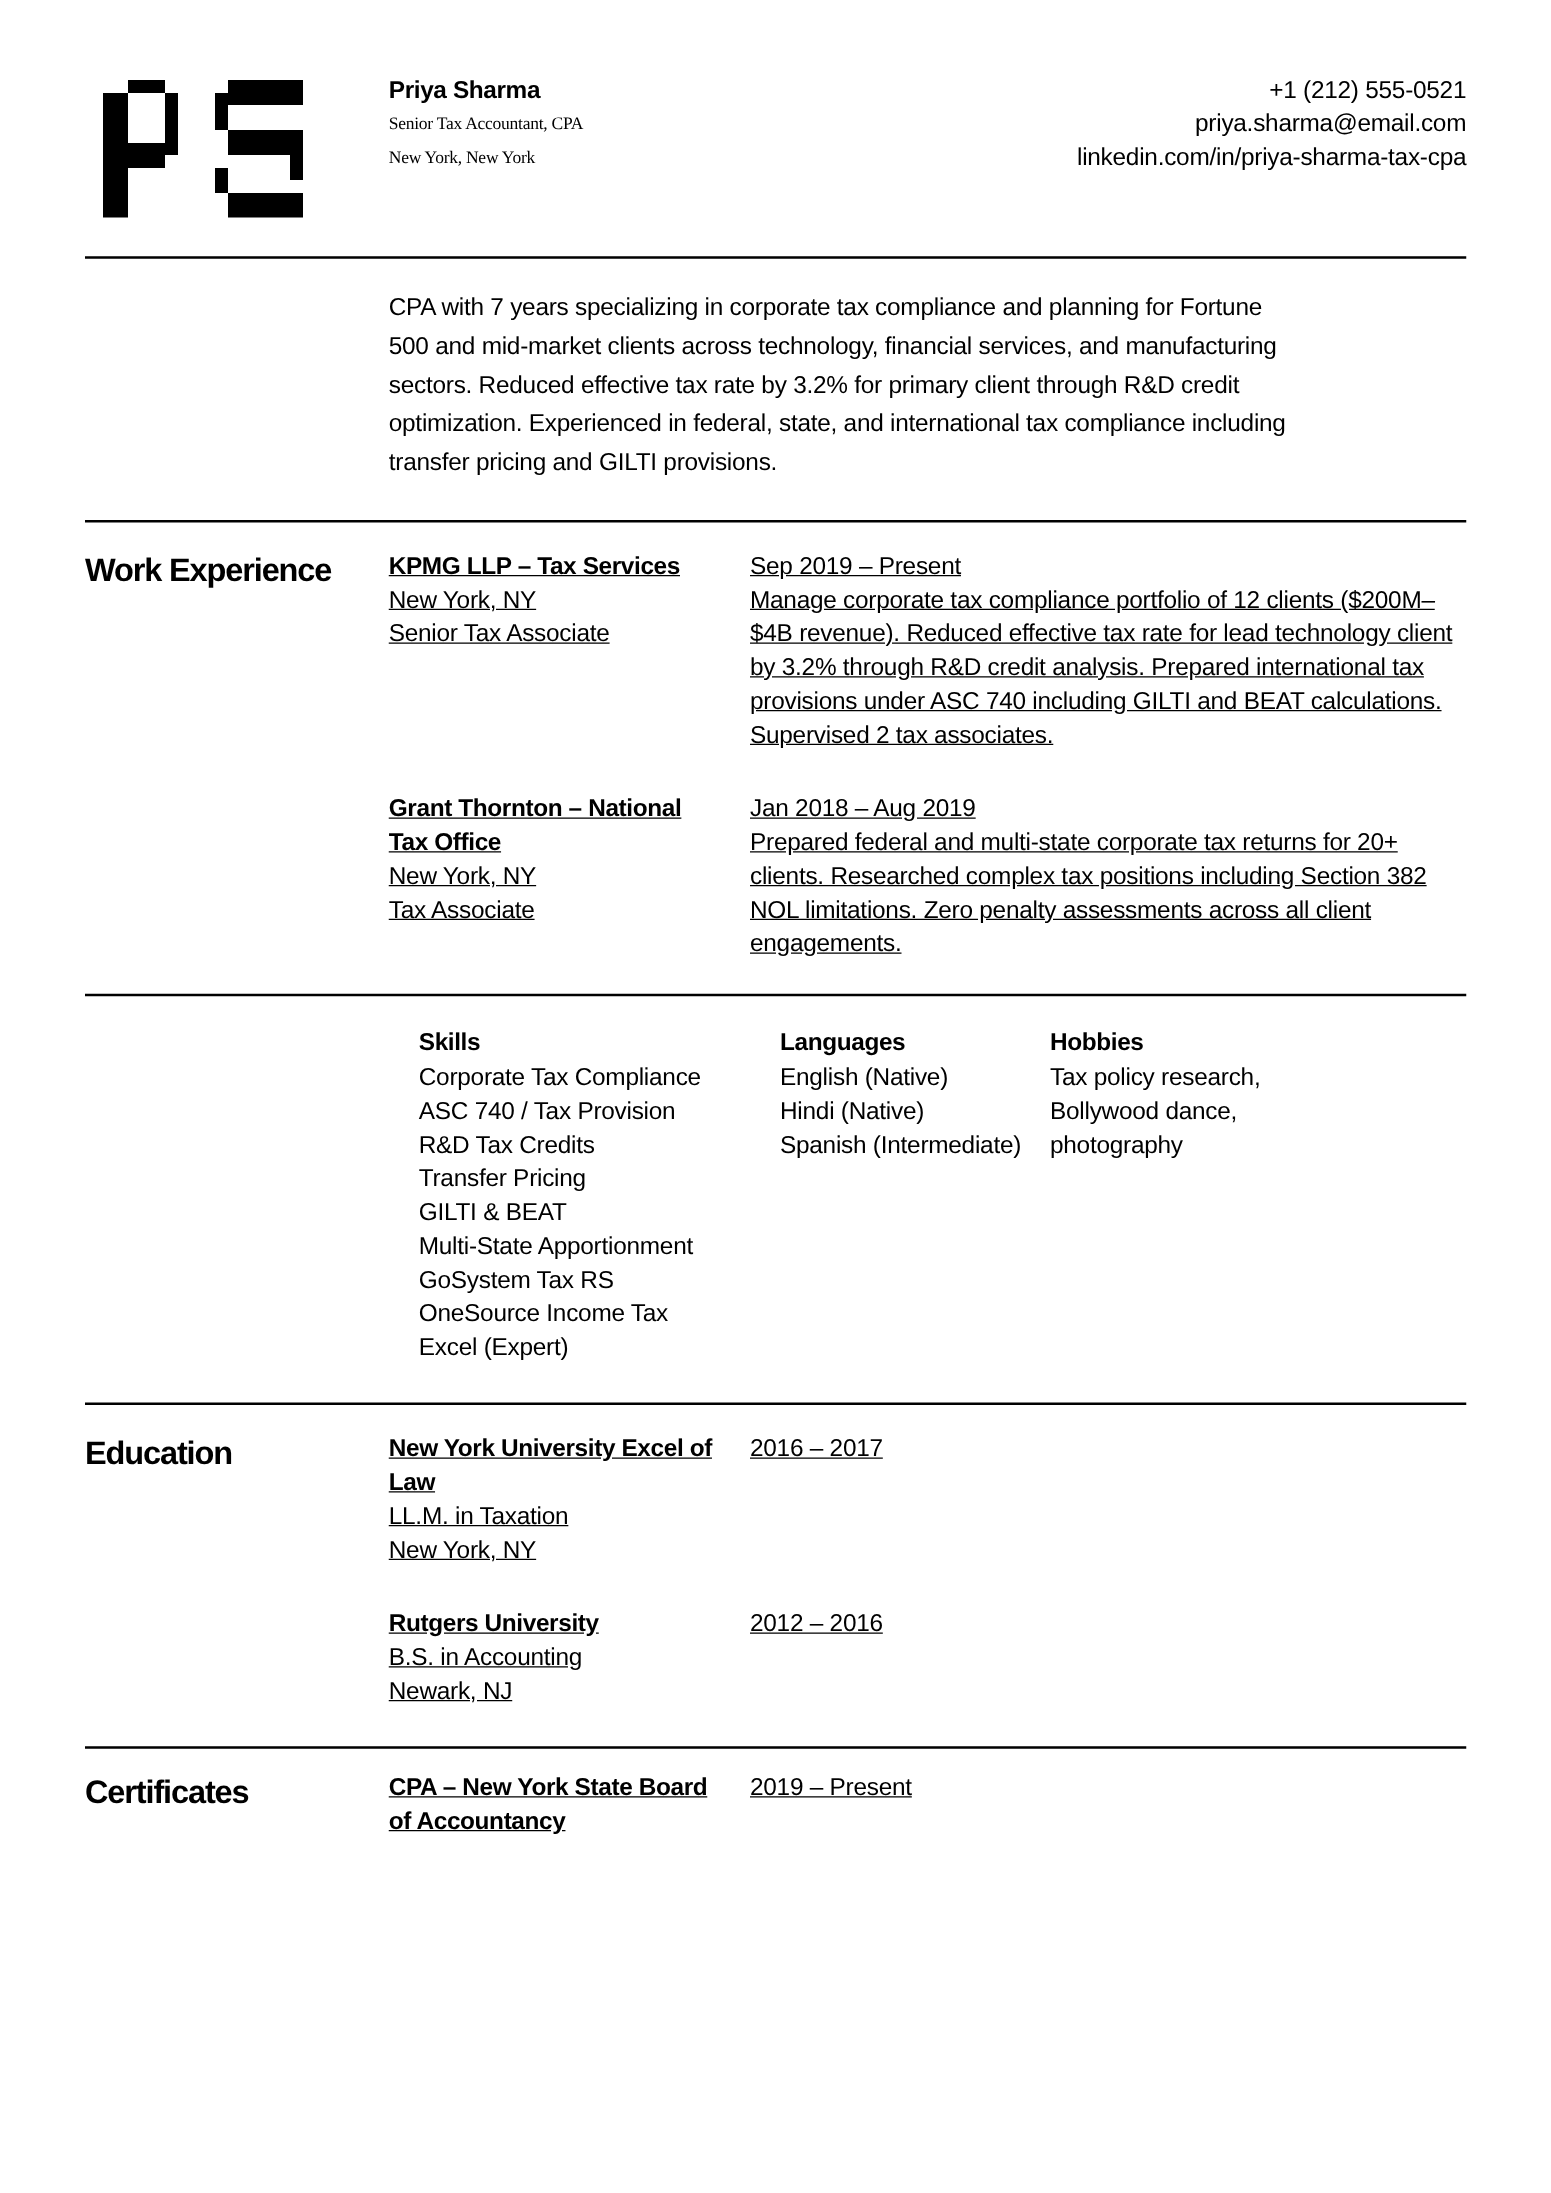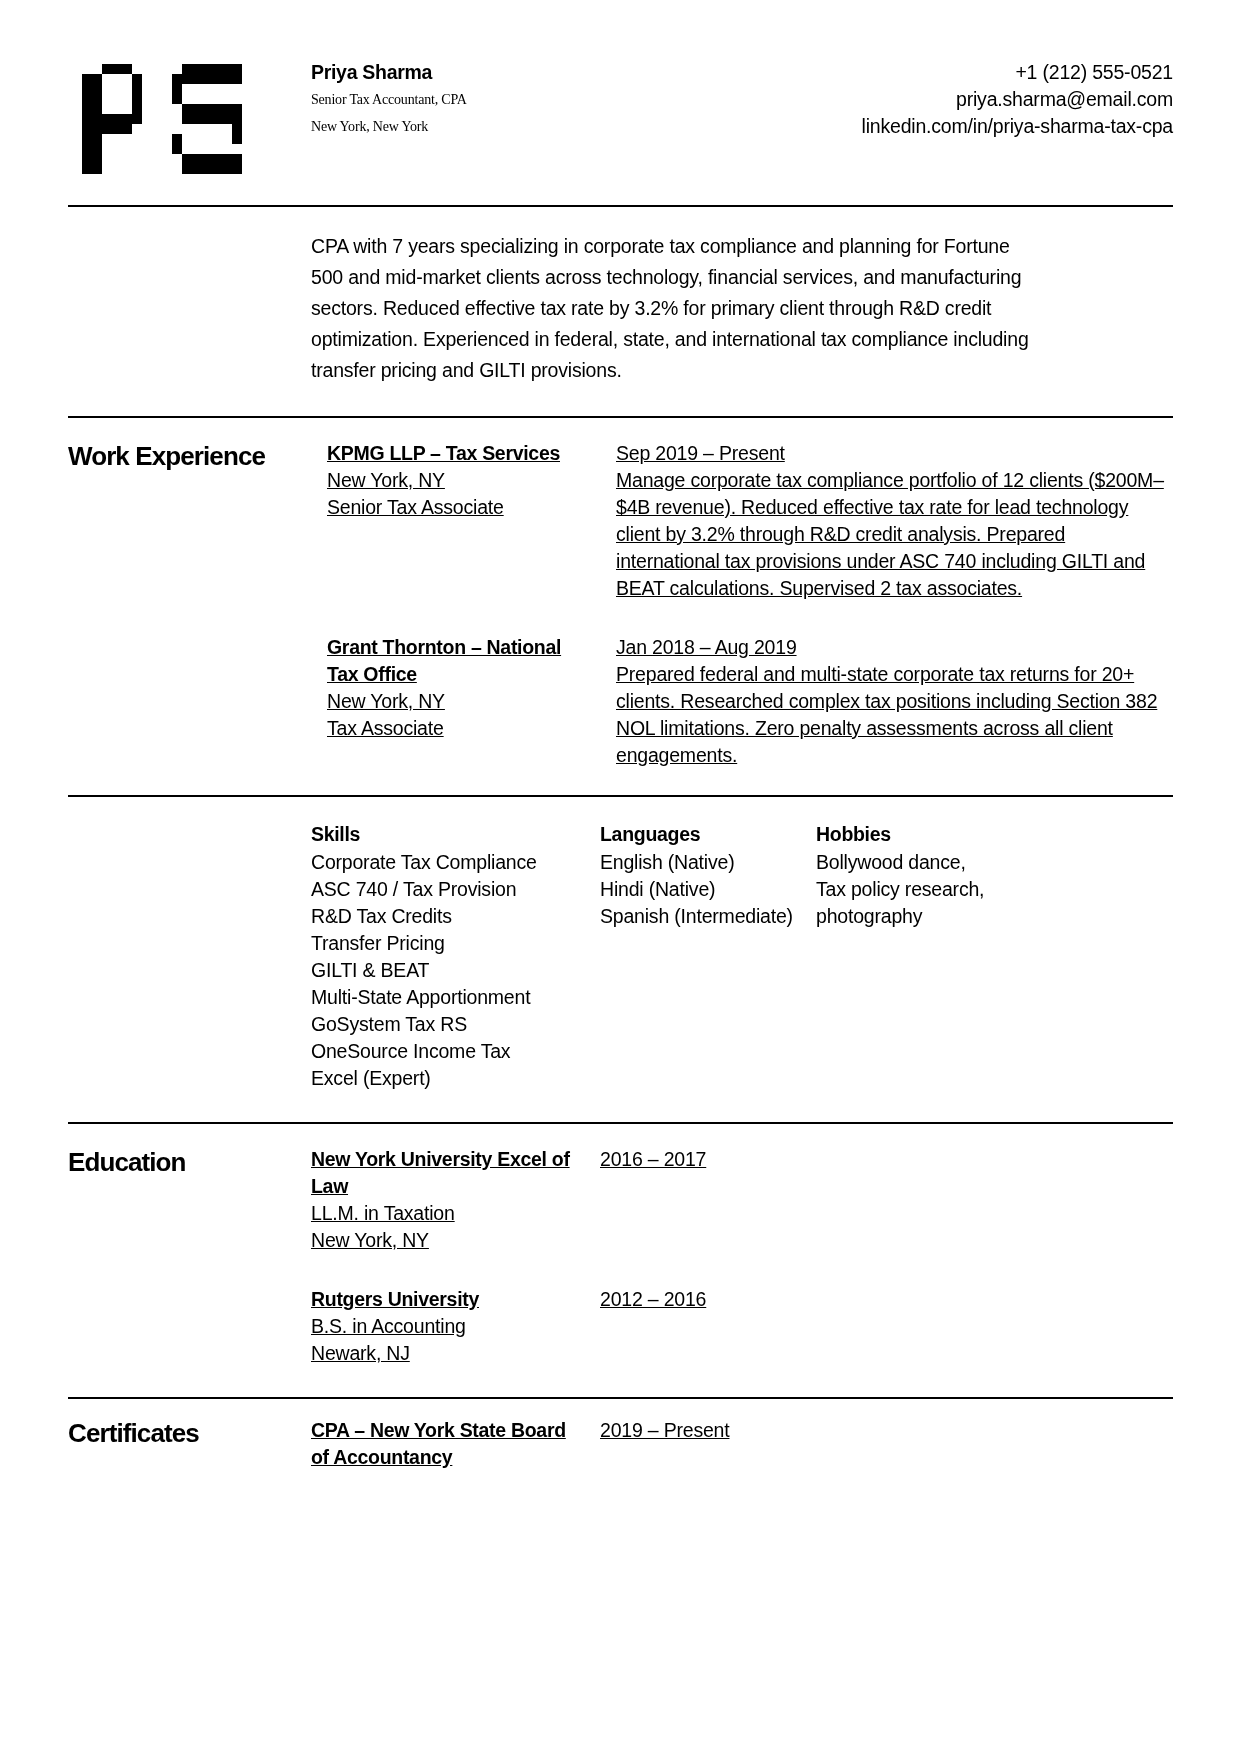--- a/index.html
+++ b/index.html
@@ -126,21 +126,21 @@
     padding-bottom: 30px;
   }
   .summary-text {
     font-size: 19.5px;
     line-height: 31px;
     letter-spacing: -0.2px;
     max-width: 720px;
   }
 
   
-  .work-block { padding-top: 22px; padding-bottom: 26px; gap: 16px; }
+  .work-block { padding-top: 22px; padding-bottom: 26px; }
 
   .entry {
     display: flex;
     align-items: flex-start;
     width: 100%;
     text-decoration: underline;
   }
   .entry + .entry { margin-top: 32px; }
 
   .entry .e-mid {
@@ -150,20 +150,21 @@
   }
   .entry .e-right { flex: 1 1 auto; }
 
   .e-desc { margin-top: 0; }
 
   
   .skills-block { padding-top: 24px; padding-bottom: 30px; }
   .skills-cols {
     display: flex;
     align-items: flex-start;
+    margin-left: 24px;
   }
   .sc-skills { flex: 0 0 289px; width: 289px; }
   .sc-langs  { flex: 0 0 216px; width: 216px; }
   .sc-hobby  { flex: 1 1 auto; }
 
   .group-title { margin-bottom: 1px; }
   .list-line { display: block; }
 
   
   .edu-block { padding-top: 22px; padding-bottom: 30px; }
@@ -276,22 +277,22 @@
 
       <div class="sc-langs">
         <div class="bold-text group-title">Languages</div>
         <div class="body-text list-line">English (Native)</div>
         <div class="body-text list-line">Hindi (Native)</div>
         <div class="body-text list-line">Spanish (Intermediate)</div>
       </div>
 
       <div class="sc-hobby">
         <div class="bold-text group-title">Hobbies</div>
+        <div class="body-text list-line">Tax policy research,</div>
         <div class="body-text list-line">Bollywood dance,</div>
-        <div class="body-text list-line">Tax policy research,</div>
         <div class="body-text list-line">photography</div>
       </div>
 
     </div>
   </div>
 
   <div class="rule"></div>
 
   <div class="section edu-block">
     <div class="col-label">

